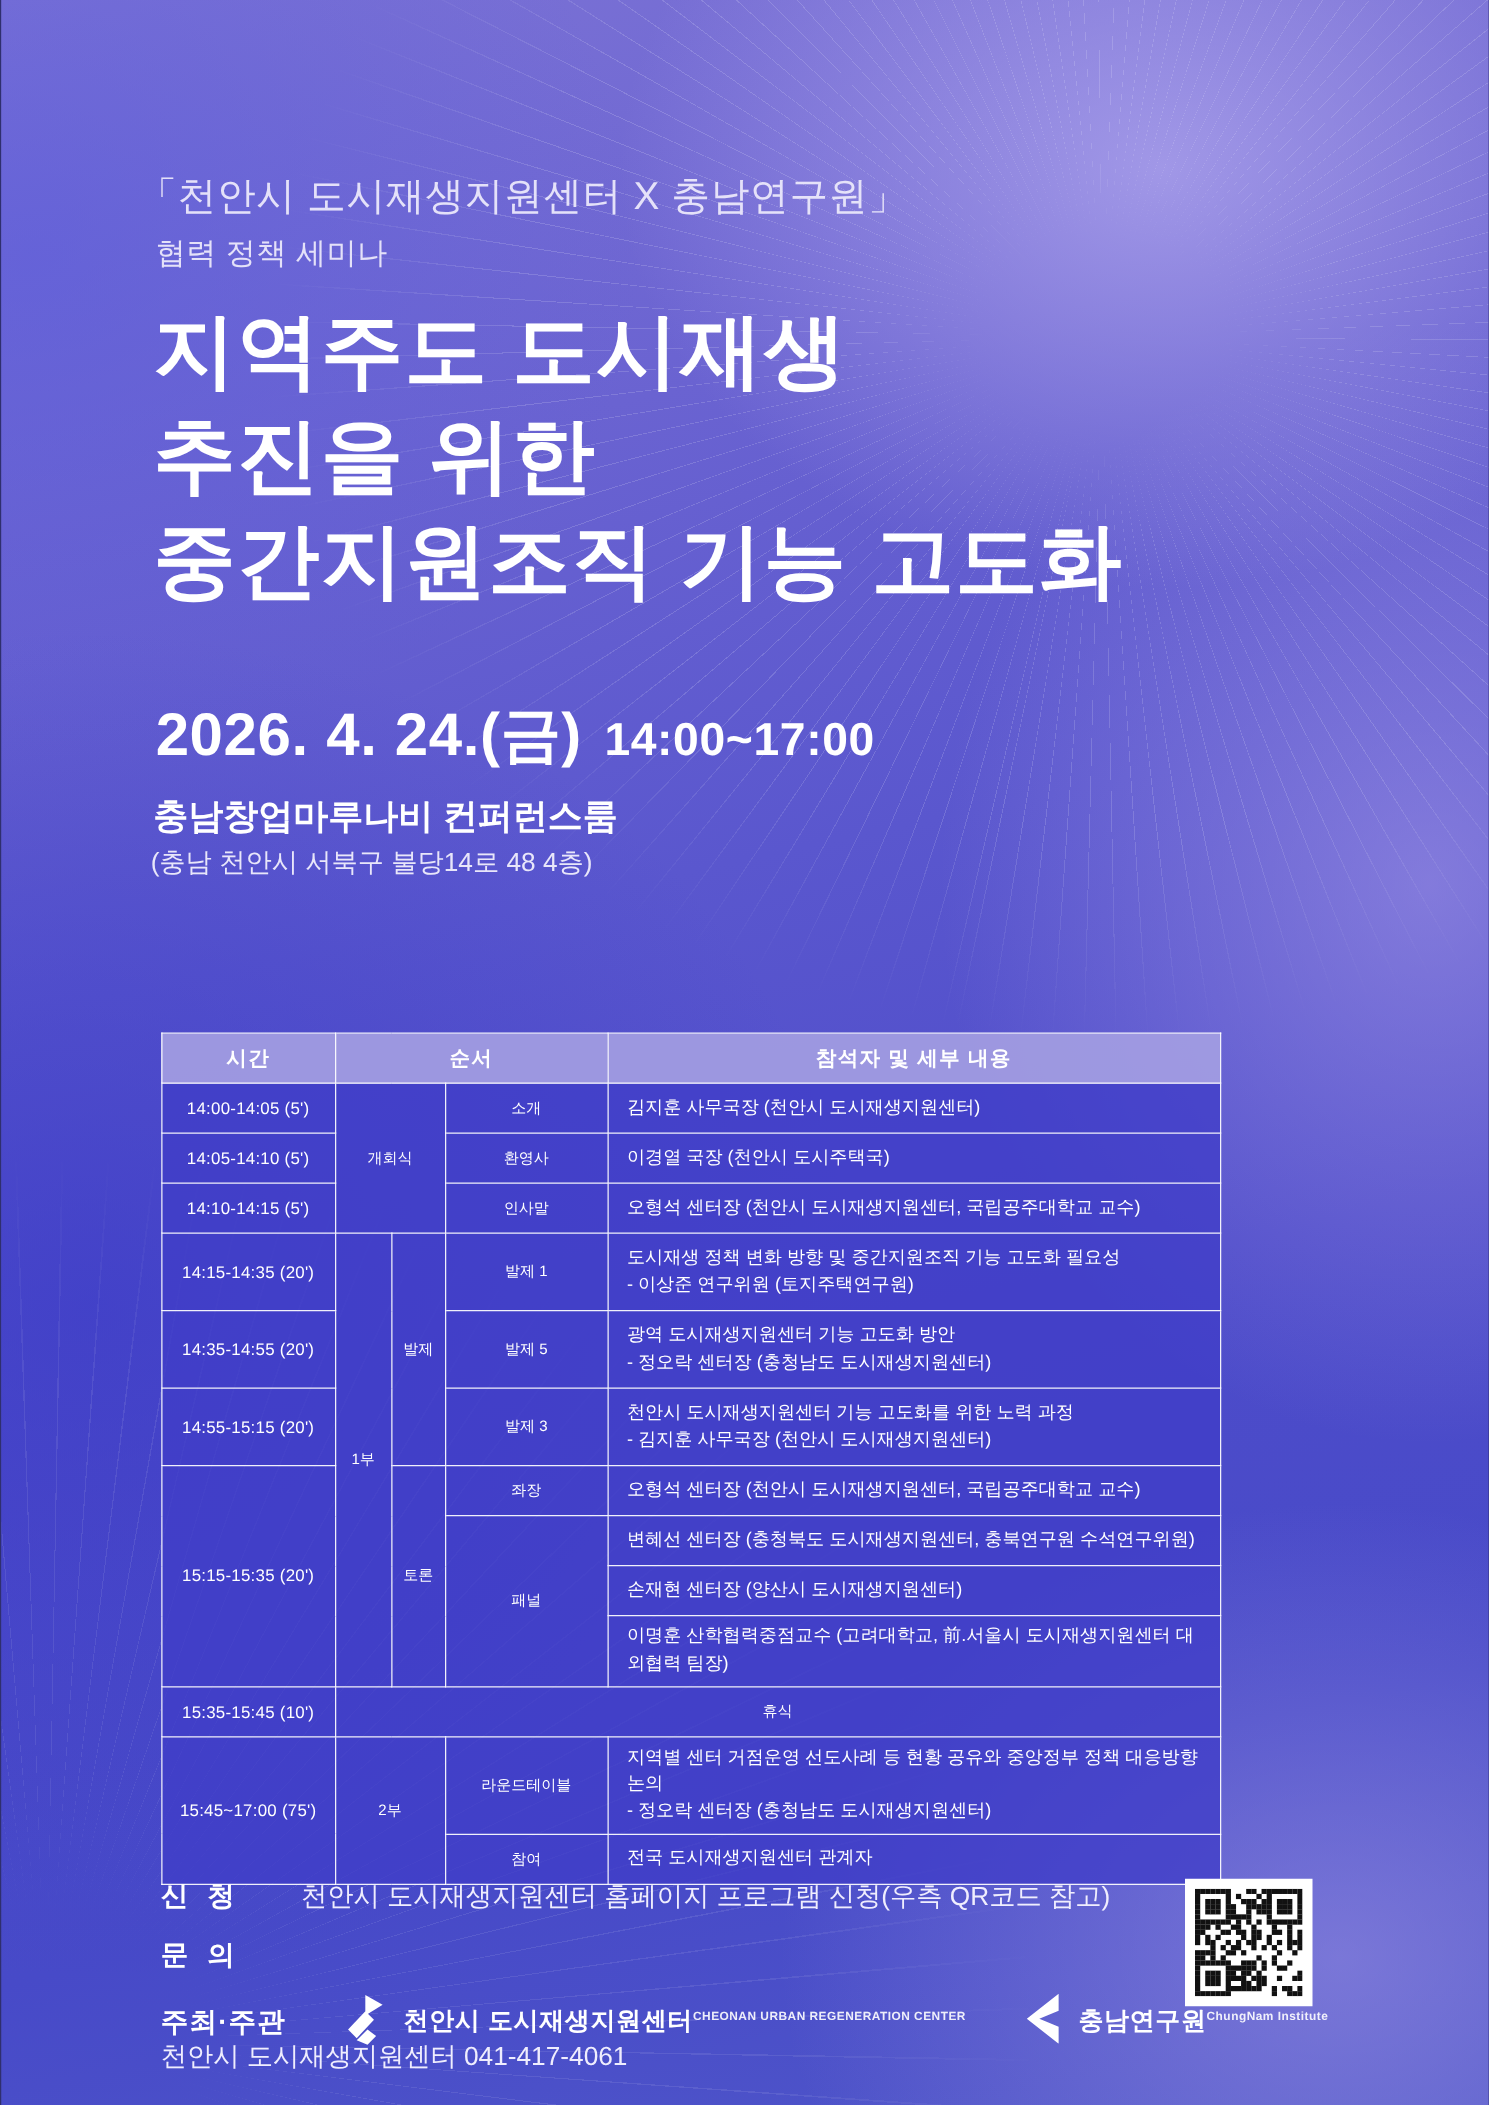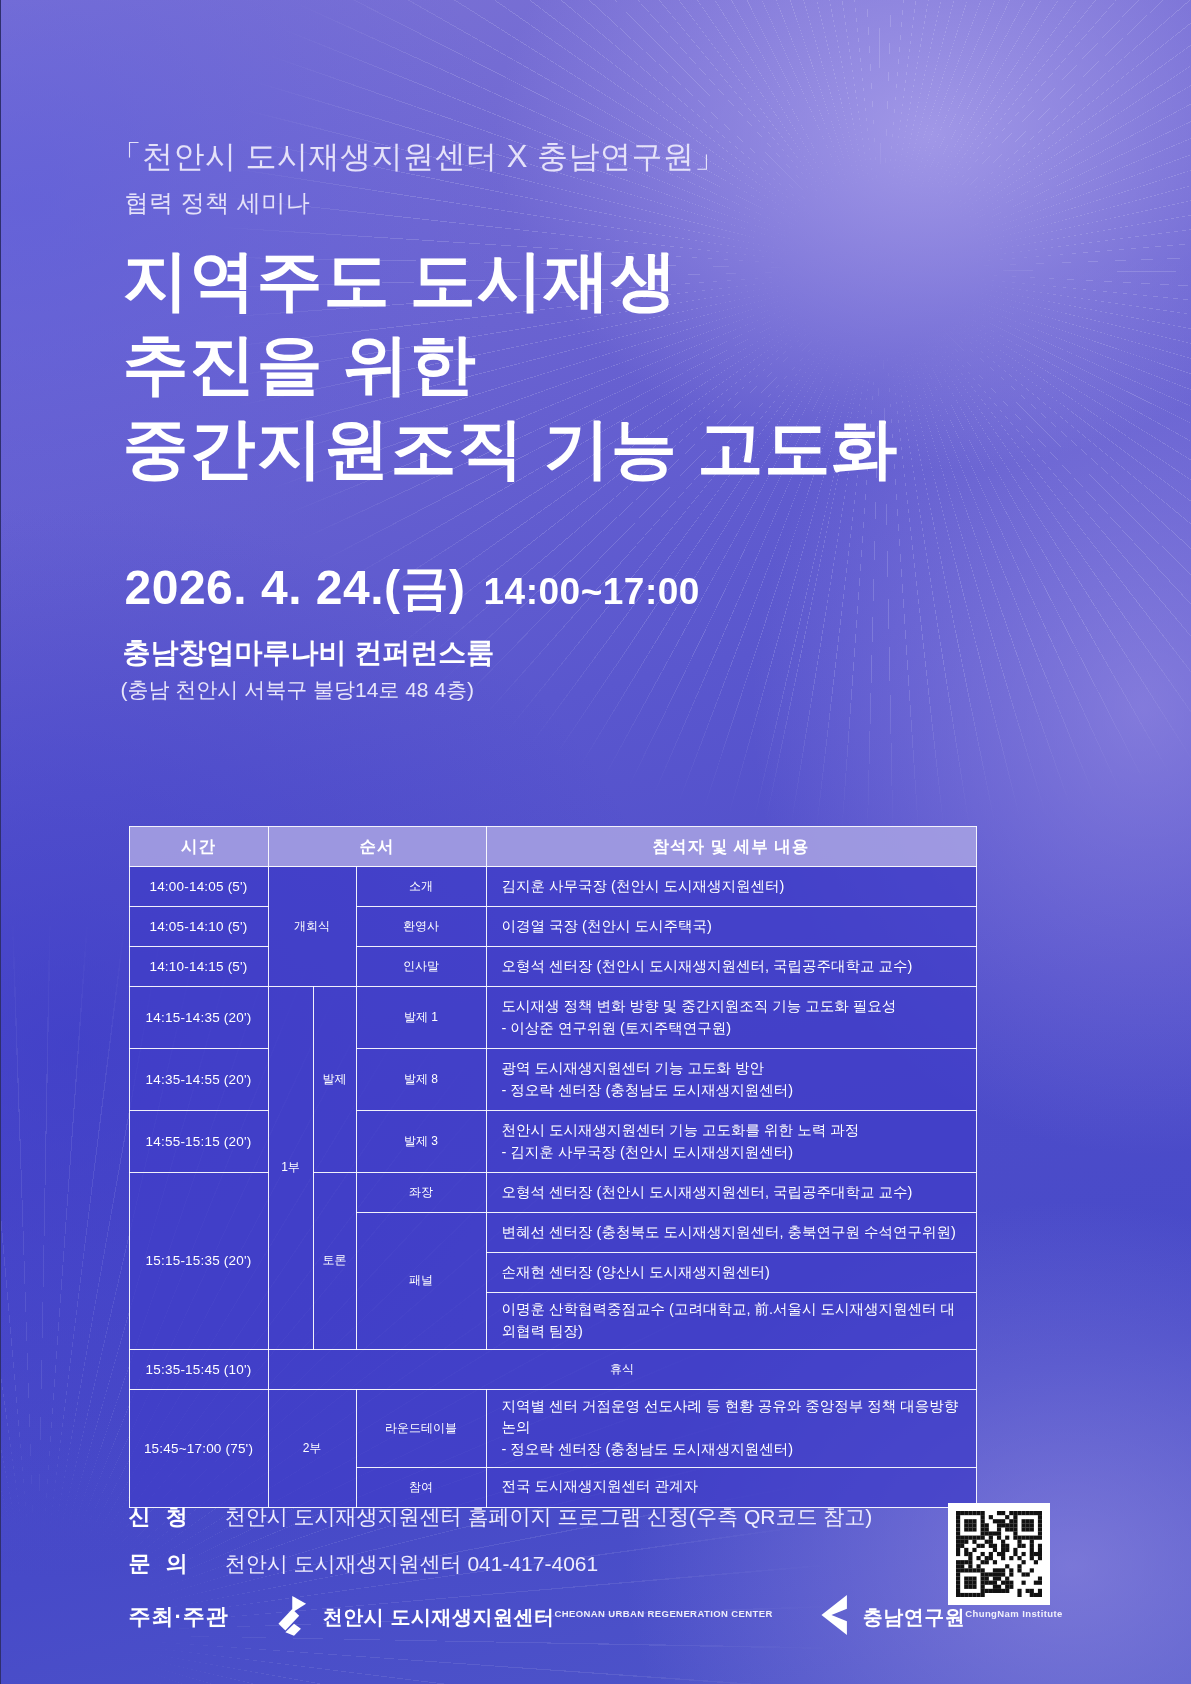--- a/index.html
+++ b/index.html
@@ -62,24 +62,24 @@
   .schedule th{
     background:rgba(163,157,226,0.92); height:40px; font-size:16.5px; font-weight:700; letter-spacing:1px;
   }
   .schedule td{ background:rgba(64,62,200,0.78); font-size:12px; }
   .schedule td.cell-time{ font-size:13.5px; letter-spacing:.2px; }
   .schedule td.cell-detail{ text-align:left; padding:6px 15px; font-size:14.5px; line-height:1.5; }
   .schedule td.cell-detail .dl{ display:block; }
   .schedule td.cell-center{ text-align:center; padding:0; }
   .schedule tr.h40{ height:40px; } .schedule tr.h62{ height:62px; }
 
-  .info-row{ position:absolute; left:128px; display:flex; align-items:baseline; gap:36px; }
+  .info-row{ position:absolute; left:128px; display:flex; align-items:baseline; gap:52px; }
   .info-label{ font-size:22px; font-weight:800; white-space:pre; letter-spacing:1px; }
   .info-text{ font-size:21px; color:rgba(245,243,255,0.97); }
-  .row-apply{ top:1502px; } .row-contact{ top:1549px; }
+  .row-apply{ top:1502px; } .row-contact{ top:1549px;flex-direction:column; }
 
   .hosts{ position:absolute; left:128px; top:1594px; display:flex; align-items:center; gap:46px; }
   .hosts .host-label{ font-size:22px; font-weight:800; letter-spacing:1px; }
   .org{ display:flex; align-items:center; gap:10px; }
   .org .org-text{ display:flex; line-height:1.15; }
   .org .org-name{ font-size:20px; font-weight:800; letter-spacing:.5px; }
   .org .org-sub{ font-size:9.5px; font-weight:700; letter-spacing:.4px; color:rgba(255,255,255,0.9); margin-top:3px; }
 
   .qr-box{ position:absolute; left:947px; top:1503px; width:102px; height:102px;
            background:#fff; display:flex; align-items:center; justify-content:center; }
@@ -146,21 +146,21 @@
       <td rowspan="7">1부</td>
       <td rowspan="3">발제</td>
       <td>발제 1</td>
       <td class="cell-detail">
         <span class="dl">도시재생 정책 변화 방향 및 중간지원조직 기능 고도화 필요성</span>
         <span class="dl">- 이상준 연구위원 (토지주택연구원)</span>
       </td>
     </tr>
     <tr class="h62">
       <td class="cell-time">14:35-14:55 (20')</td>
-      <td>발제 8</td>
+      <td>발제 5</td>
       <td class="cell-detail">
         <span class="dl">광역 도시재생지원센터 기능 고도화 방안</span>
         <span class="dl">- 정오락 센터장 (충청남도 도시재생지원센터)</span>
       </td>
     </tr>
     <tr class="h62">
       <td class="cell-time">14:55-15:15 (20')</td>
       <td>발제 3</td>
       <td class="cell-detail">
         <span class="dl">천안시 도시재생지원센터 기능 고도화를 위한 노력 과정</span>

